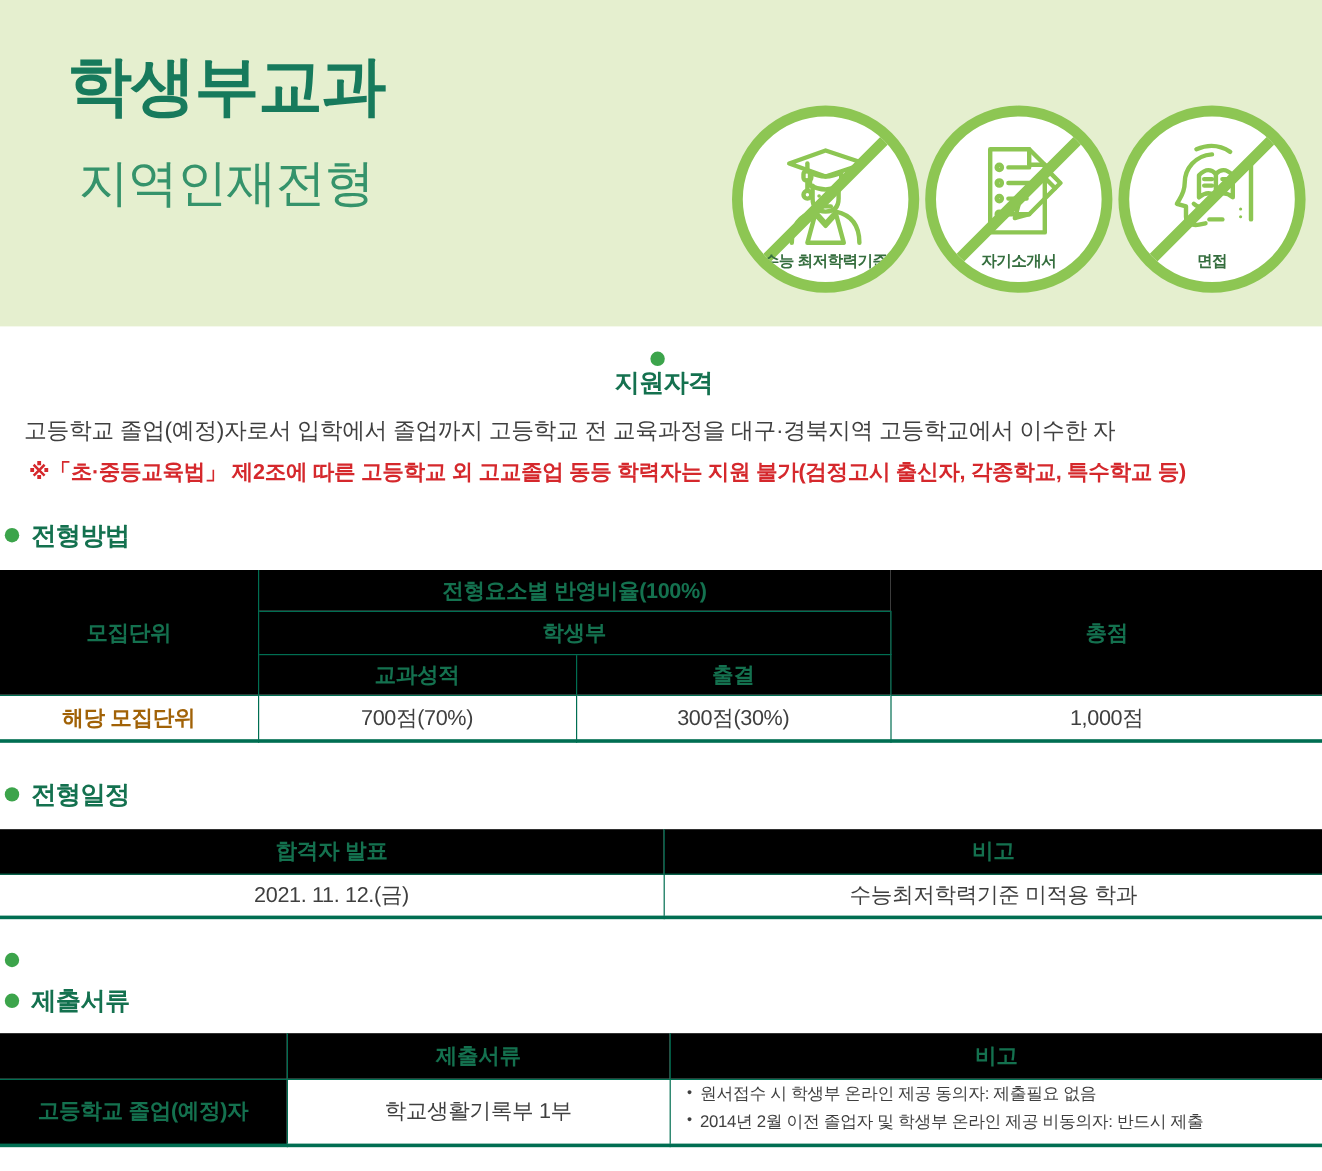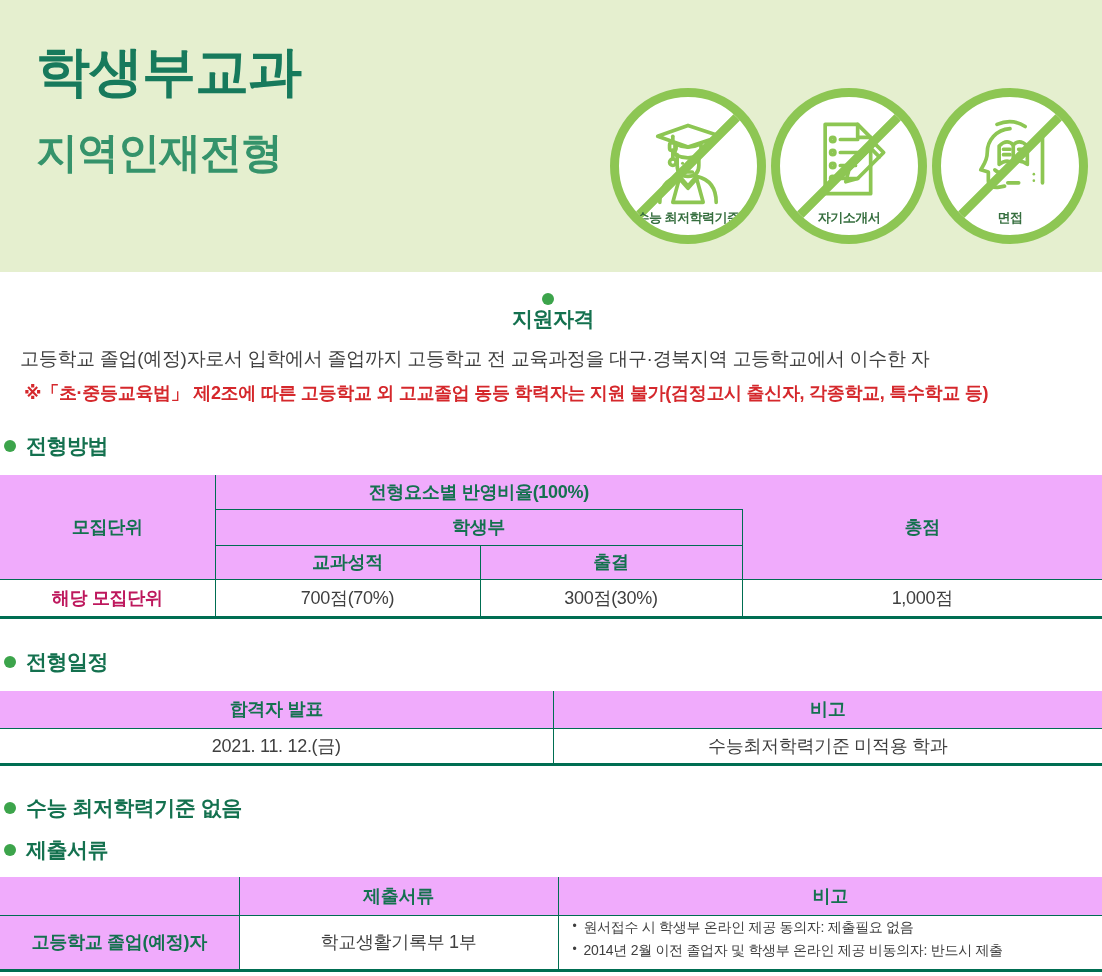--- a/index.html
+++ b/index.html
@@ -1,23 +1,23 @@
 <!DOCTYPE html>
 <html><head>
 <meta charset="utf-8">
 <style>
   * { margin:0; padding:0; box-sizing:border-box; }
   html,body { width:1102px; height:976px; background:#ffffff; overflow:hidden;
     font-family:"Liberation Sans","DejaVu Sans",sans-serif; color:#3f3f3f; }
 
   
   .hero { position:relative; width:1102px; height:272px; background:#e5efcf; }
-  .hero-titles { position:absolute; left:36px; top:36px; }
+  .hero-titles { position:absolute; left:56px; top:36px; }
   .hero-title { font-size:54px; font-weight:800; color:#177a5c; letter-spacing:-1px; }
-  .hero-subtitle { margin-top:16px; font-size:42px; font-weight:700; color:#35936b; letter-spacing:-1px; }
+  .hero-subtitle { margin-top:16px; font-size:42px; font-weight:400; color:#35936b; letter-spacing:-1px;text-align:center; }
 
   .badges { position:absolute; top:88px; right:14px; display:flex; gap:5px; }
   .badge { position:relative; width:156px; height:156px; border:9px solid #8dc653;
            border-radius:50%; background:#ffffff; overflow:hidden; }
   .badge svg { position:absolute; left:50%; top:10px; transform:translateX(-50%); }
   .badge .slash { position:absolute; left:50%; top:50%; width:158px; height:9px;
                   background:#8dc653; border-radius:5px;
                   transform:translate(-50%,-50%) rotate(-45deg); }
   .badge .lbl { position:absolute; left:0; right:0; bottom:8px; text-align:center;
                 font-size:13px; font-weight:bold; color:#356e3e; letter-spacing:-0.5px; }
@@ -27,26 +27,26 @@
   .sec-h { display:flex; align-items:center; margin-left:4px; }
   .sec-h .dot { width:12px; height:12px; border-radius:50%; background:#3ca44b; margin-right:10px; flex:0 0 auto; }
   .sec-h .txt { font-size:21px; font-weight:bold; color:#14714f; letter-spacing:-0.5px; }
 
   .body-line { margin:13px 0 0 20px; font-size:19px; color:#3f3f3f; letter-spacing:-0.3px; }
   .red-line  { margin:9px 0 0 24px; font-size:18px; font-weight:bold; color:#d5282c; letter-spacing:-0.3px; }
 
   
   table { border-collapse:collapse; width:1102px; table-layout:fixed; }
   td { text-align:center; vertical-align:middle; font-size:18px; letter-spacing:-0.3px; }
-  .hd { background:#f0abfc; color:#14714f; font-weight:bold; }
+  .hd { background:#000000; color:#14714f; font-weight:bold; }
   .br { border-right:1px solid #006e52; }
   .bb { border-bottom:1px solid #006e52; }
   .tbl { border-bottom:3px solid #006e52; }
   .h34 { height:34px; } .h36 { height:36px; } .h38 { height:38px; } .h55 { height:55px; }
-  .green-bold { color:#be185d; font-weight:bold; }
+  .green-bold { color:#a16207; font-weight:bold; }
   .notes-cell { text-align:left; padding:0 0 6px 14px; font-size:14px; }
   .notes-cell .note-line { line-height:22px; }
   .notes-cell .note-line::before { content:"•"; font-size:12px; margin-right:7px; position:relative; top:-2px; }
 
   
   .mt-sec1 { margin-top:21px;flex-direction:column; }
   .mt-sec2 { margin-top:27px; }
   .mt-tbl1 { margin-top:15px; }
   .mt-sec3 { margin-top:29px; }
   .mt-tbl2 { margin-top:15px;padding-left:12px; }
@@ -180,21 +180,20 @@
     </tr>
     <tr class="h36">
       <td class="br">2021. 11. 12.(금)</td>
       <td>수능최저학력기준 미적용 학과</td>
     </tr>
   </tbody>
     </table>
 
   <div class="sec-h mt-sec4">
     <span class="dot"></span>
-    <span class="txt">수능 최저학력기준 없음</span>
   </div>
 
   <div class="sec-h mt-sec5">
     <span class="dot"></span>
     <span class="txt">제출서류</span>
   </div>
 
   <table class="tbl mt-tbl3">
     <colgroup>
         <col style="width:239px">

